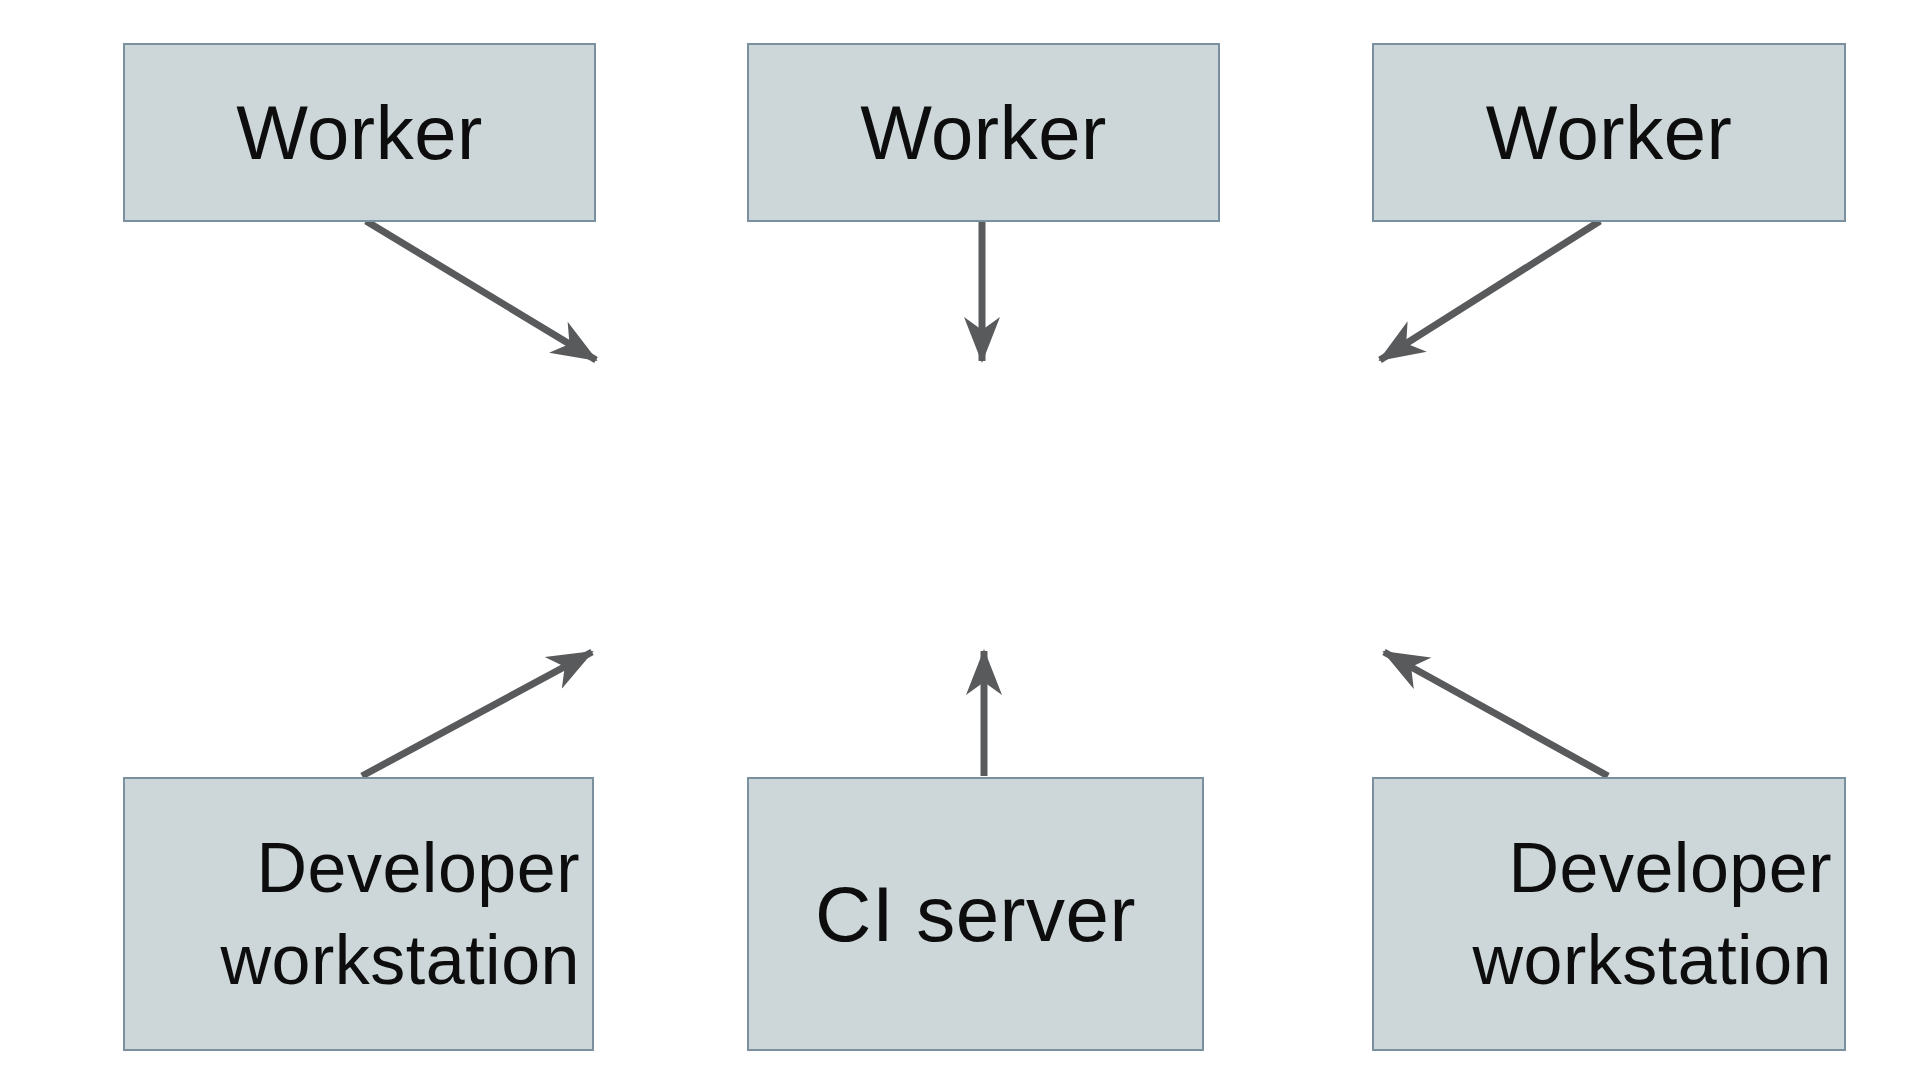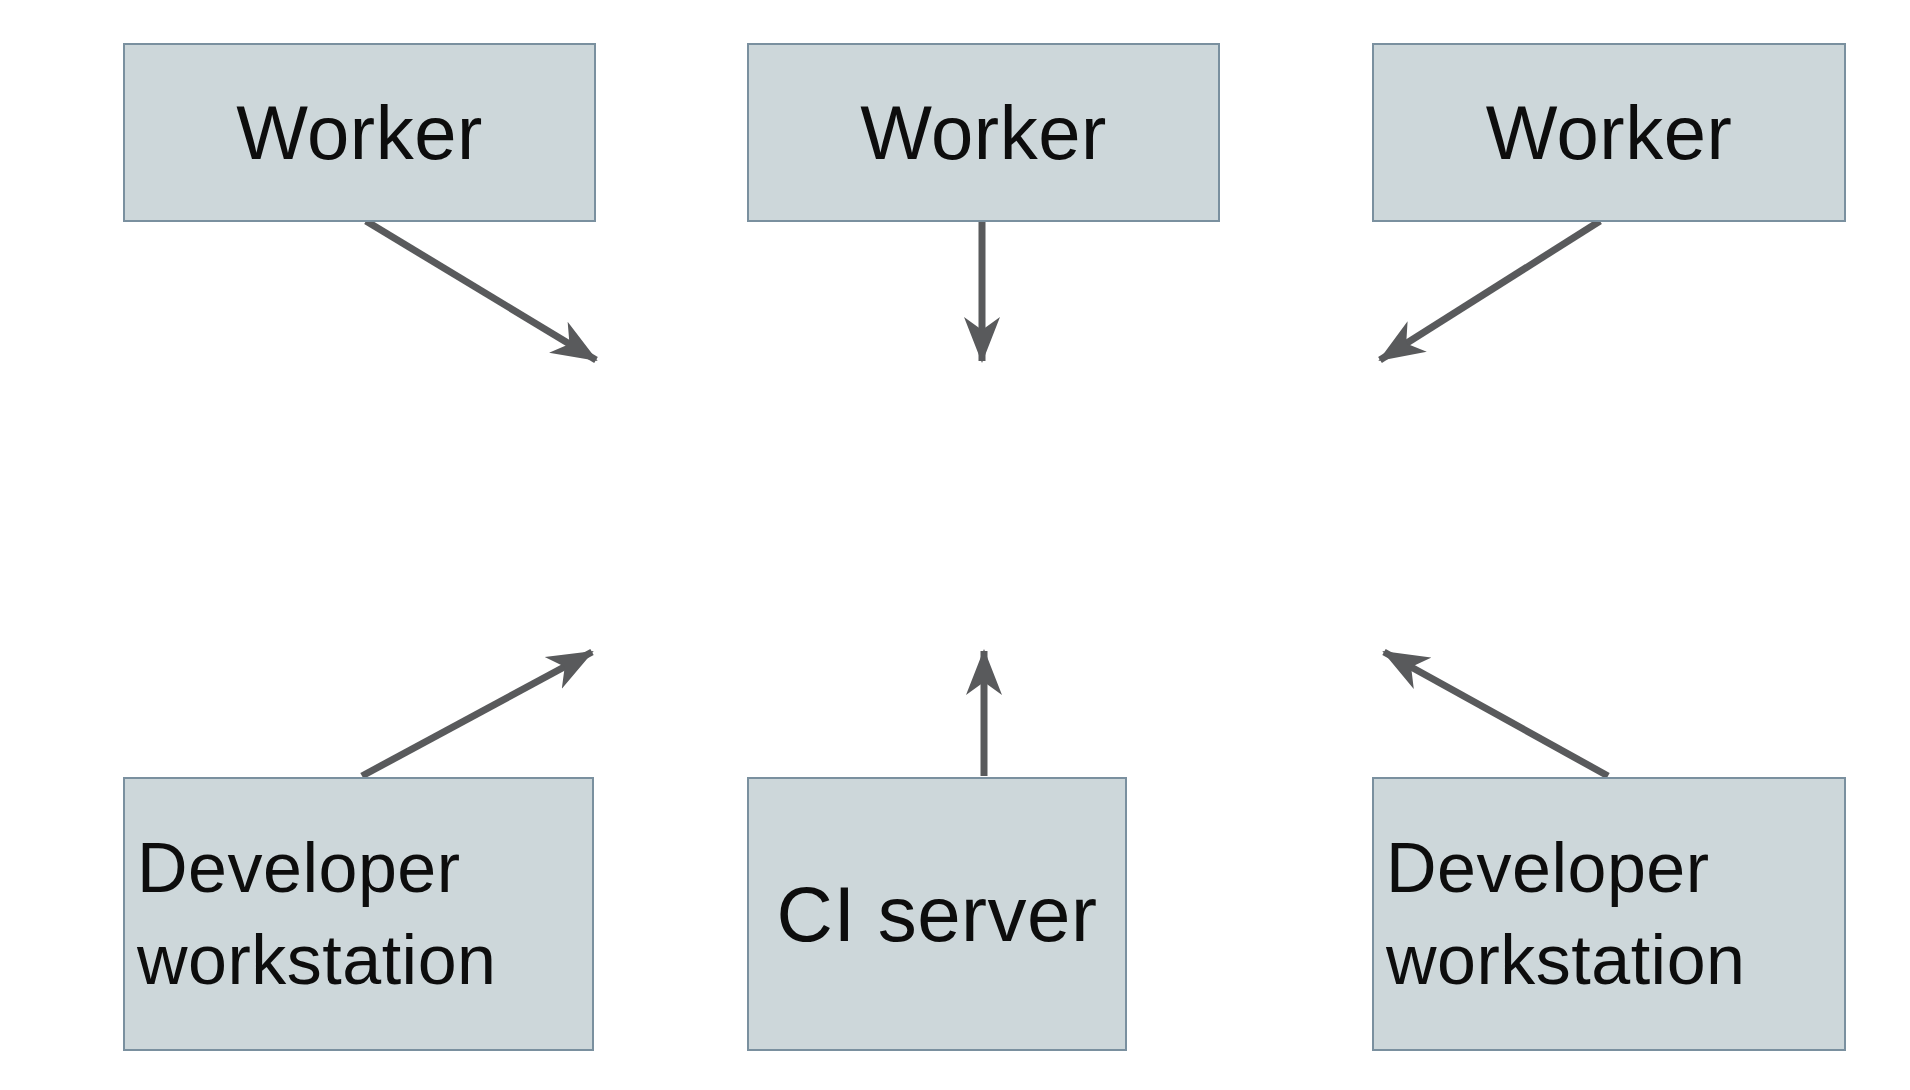--- a/index.html
+++ b/index.html
@@ -36,30 +36,30 @@
   }
   .ah-path { fill: var(--arrow-color); }
   .node {
     position: absolute;
     background: var(--box-fill);
     border: 2px solid var(--box-border);
     color: var(--text-color);
     display: flex;
     align-items: center;
     justify-content: center;
-    text-align: left;
+    text-align: right;
     letter-spacing: 0.5px;
   }
   .node .label { padding: 0 12px; }
   #node-worker-1  { left: 123px;  top: 43px;  width: 473px; height: 179px; font-size: 76px; }
   #node-worker-2  { left: 747px;  top: 43px;  width: 473px; height: 179px; font-size: 76px; }
   #node-worker-3  { left: 1372px; top: 43px;  width: 474px; height: 179px; font-size: 76px; }
   #node-build-master { left: 595px; top: 367px; width: 773px; height: 279px; font-size: 84px; }
   #node-dev-left  { left: 123px;  top: 777px; width: 471px; height: 274px; font-size: 70px; line-height: 1.32; }
-  #node-ci-server { left: 747px;  top: 777px; width: 380px; height: 274px; font-size: 78px; }
+  #node-ci-server { left: 747px;  top: 777px; width: 457px; height: 274px; font-size: 78px; }
   #node-dev-right { left: 1372px; top: 777px; width: 474px; height: 274px; font-size: 70px; line-height: 1.32; }
 </style>
 </head>
 <body>
 
 <div class="stage">
 
   <svg class="arrows" width="1910" height="1090" viewBox="0 0 1910 1090" xmlns="http://www.w3.org/2000/svg" aria-hidden="true">
     <defs>
       <marker id="ah" viewBox="0 0 46 38" refX="44" refY="19" markerWidth="46" markerHeight="38" markerUnits="userSpaceOnUse" orient="auto">

